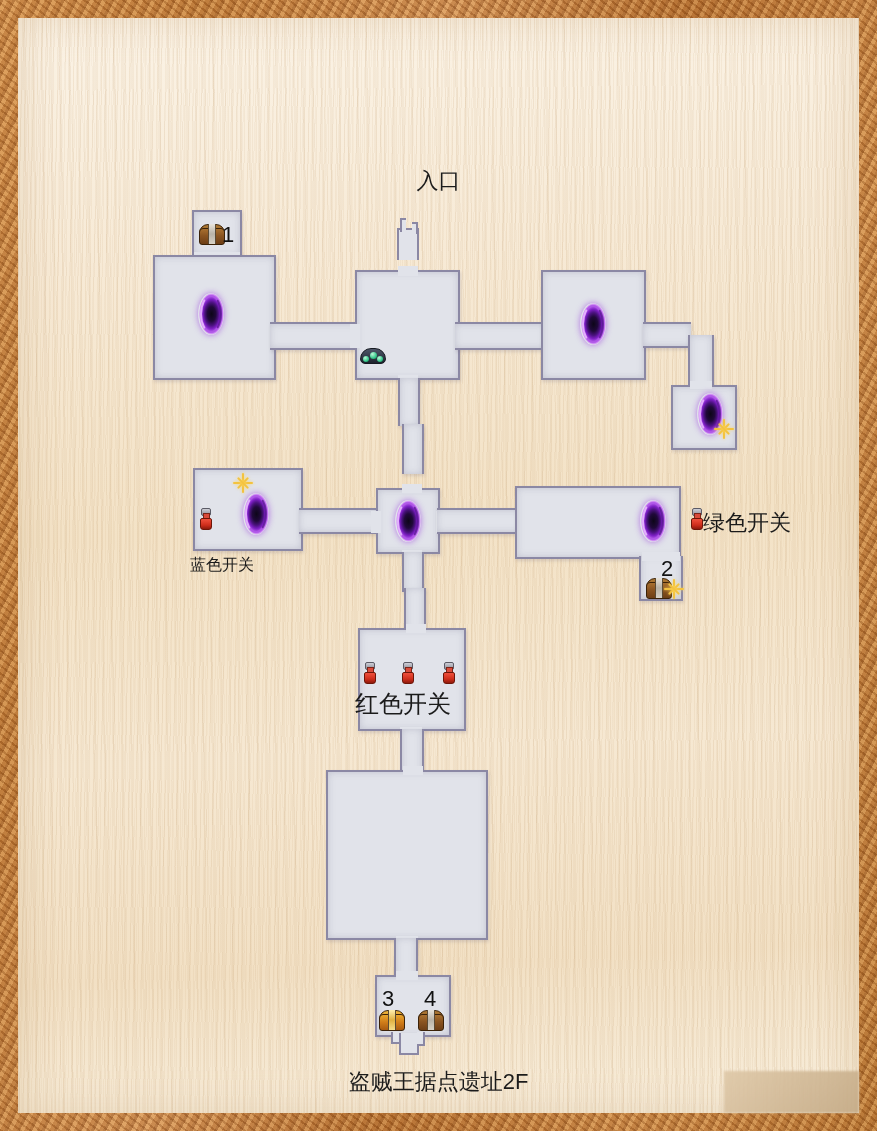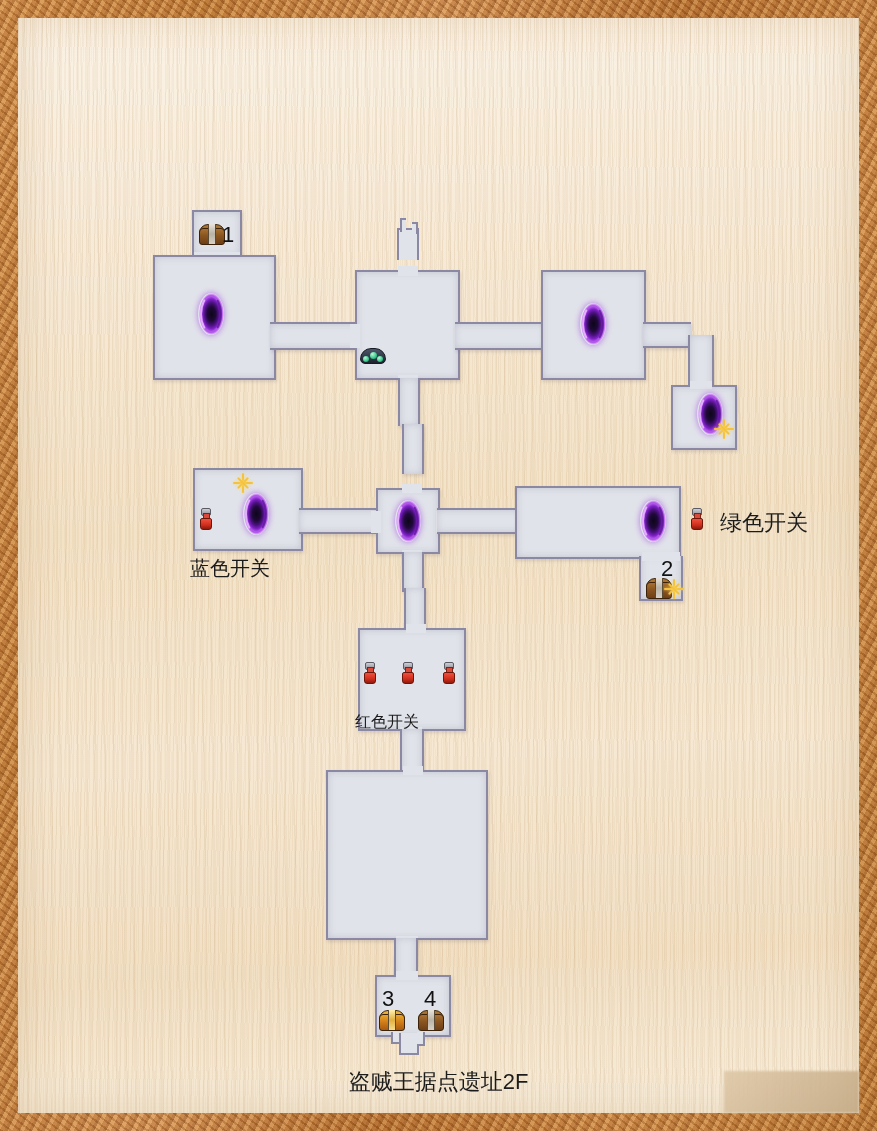--- a/index.html
+++ b/index.html
@@ -42,23 +42,23 @@
     font-family:"DejaVu Serif","Liberation Serif",serif;
     font-size:47px;font-weight:700;color:#111;letter-spacing:3px;
     font-style:italic;
     text-shadow:1px 1px 0 rgba(0,0,0,.35);
   }
   .lbl{
     position:absolute;color:#1b1b1b;white-space:nowrap;
     font-family:"Liberation Sans","DejaVu Sans",sans-serif;
   }
   .lbl-entrance{left:0;right:0;top:166px;text-align:center;font-size:22px;}
-  .lbl-blue{left:190px;top:555px;font-size:20px;}
-  .lbl-green{left:703px;top:508px;font-size:22px;padding-left:17px;}
-  .lbl-red{left:355px;top:712px;font-size:16px;}
+  .lbl-blue{left:190px;top:555px;font-size:16px;}
+  .lbl-green{left:703px;top:508px;font-size:22px;}
+  .lbl-red{left:355px;top:688px;font-size:24px;}
   .lbl-boss{left:0;right:0;top:850px;text-align:center;font-size:21px;}
   .lbl-2f{left:0;right:0;top:1067px;text-align:center;font-size:22px;}
 
   
   .room, .corr{
     position:absolute;
     background:#e1e3ea;
     border:2px solid #8b88a4;
     box-sizing:border-box;
     box-shadow:inset 0 0 7px rgba(120,118,145,.30), 1px 2px 3px rgba(120,110,130,.22);
@@ -142,20 +142,21 @@
   }
 </style>
 </head>
 <body>
 
 <div id="page">
 
   <div class="frame"></div>
   <div class="paper"></div>
 
+  <div class="lbl lbl-entrance">入口</div>
 
   <div class="torn">
     <span style="left:397px;top:228px;width:22px;height:32px;border-bottom:none;"></span>
     <span style="left:400px;top:218px;width:6px;height:14px;border-bottom:none;border-right:none;"></span>
     <span style="left:412px;top:222px;width:6px;height:12px;border-bottom:none;border-left:none;"></span>
   </div>
 
   <div class="room" style="left:192px;top:210px;width:50px;height:45px;border-bottom:none;"></div>
   <div class="seam-h" style="left:194px;top:252px;width:46px;height:8px;"></div>
 

